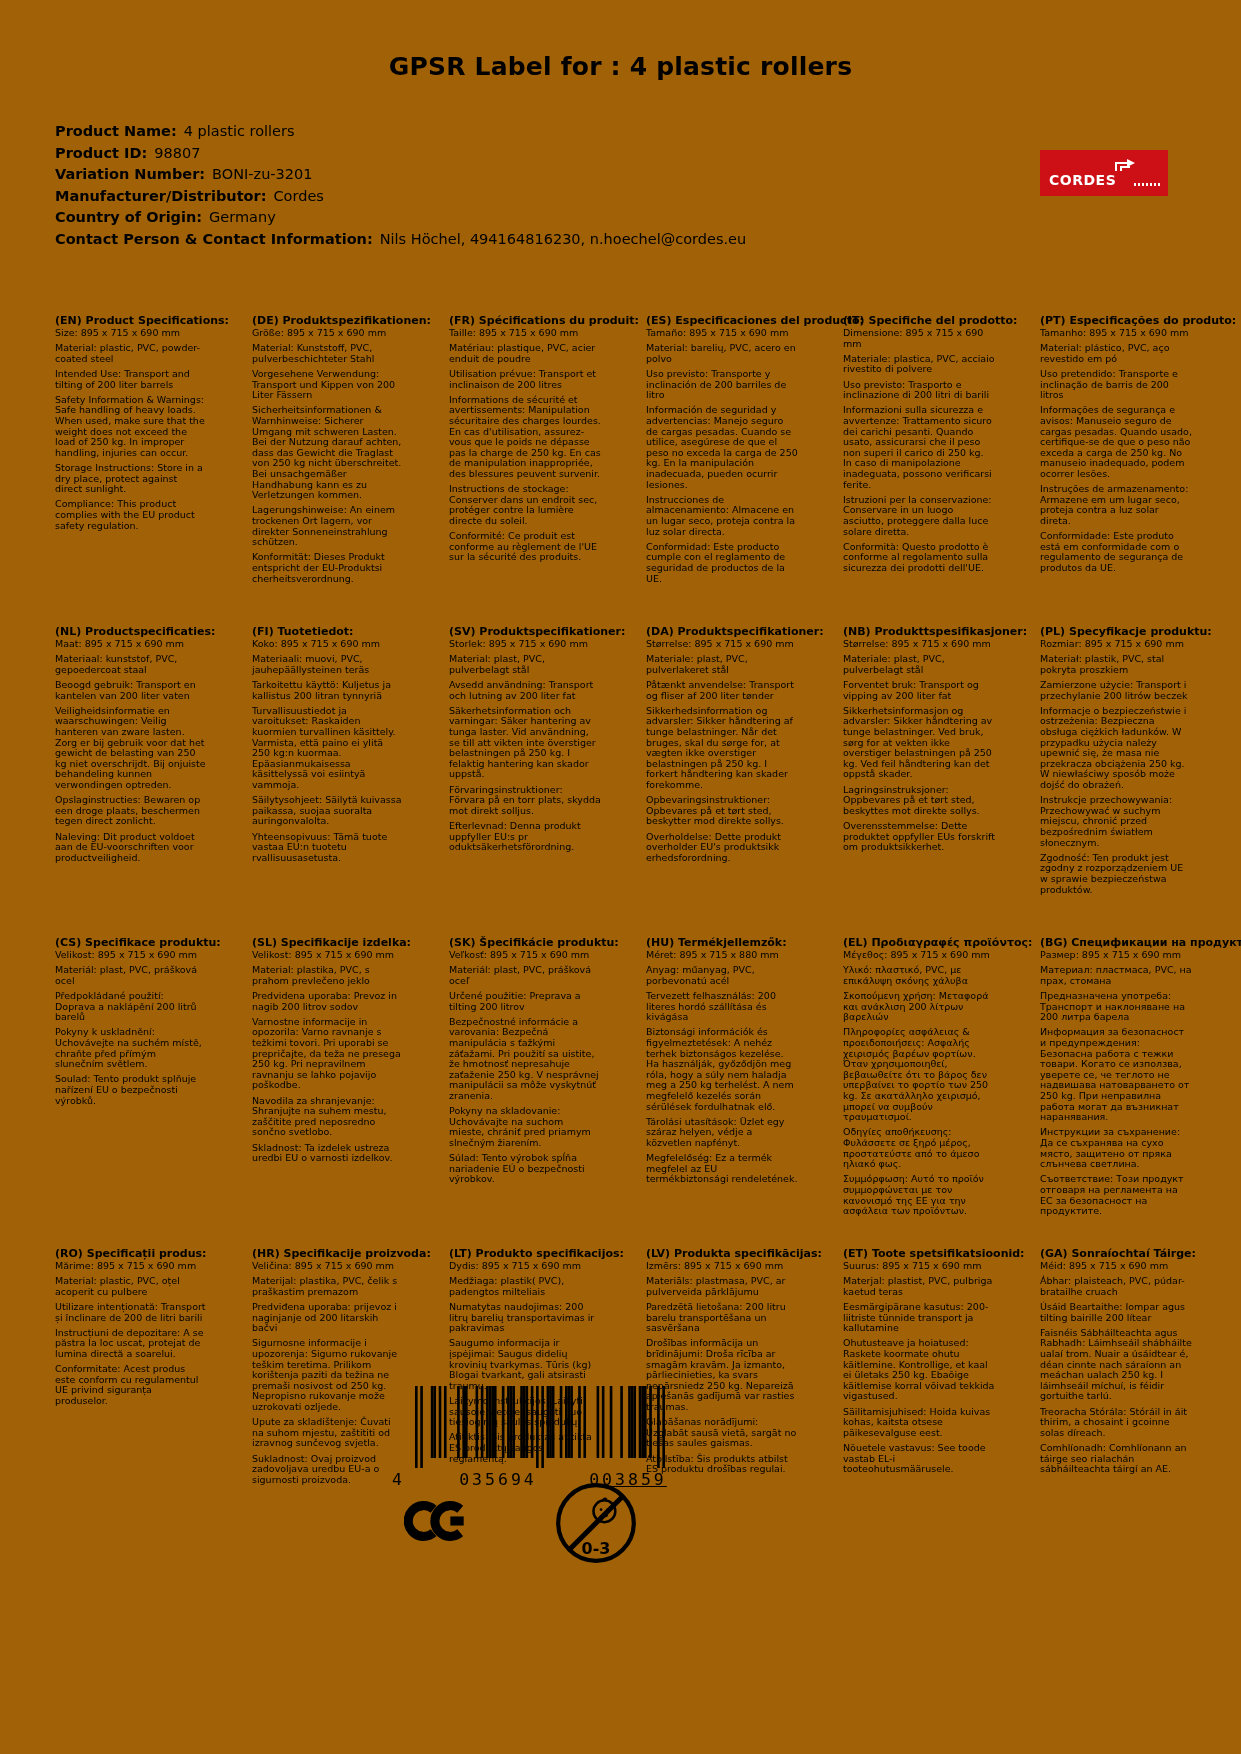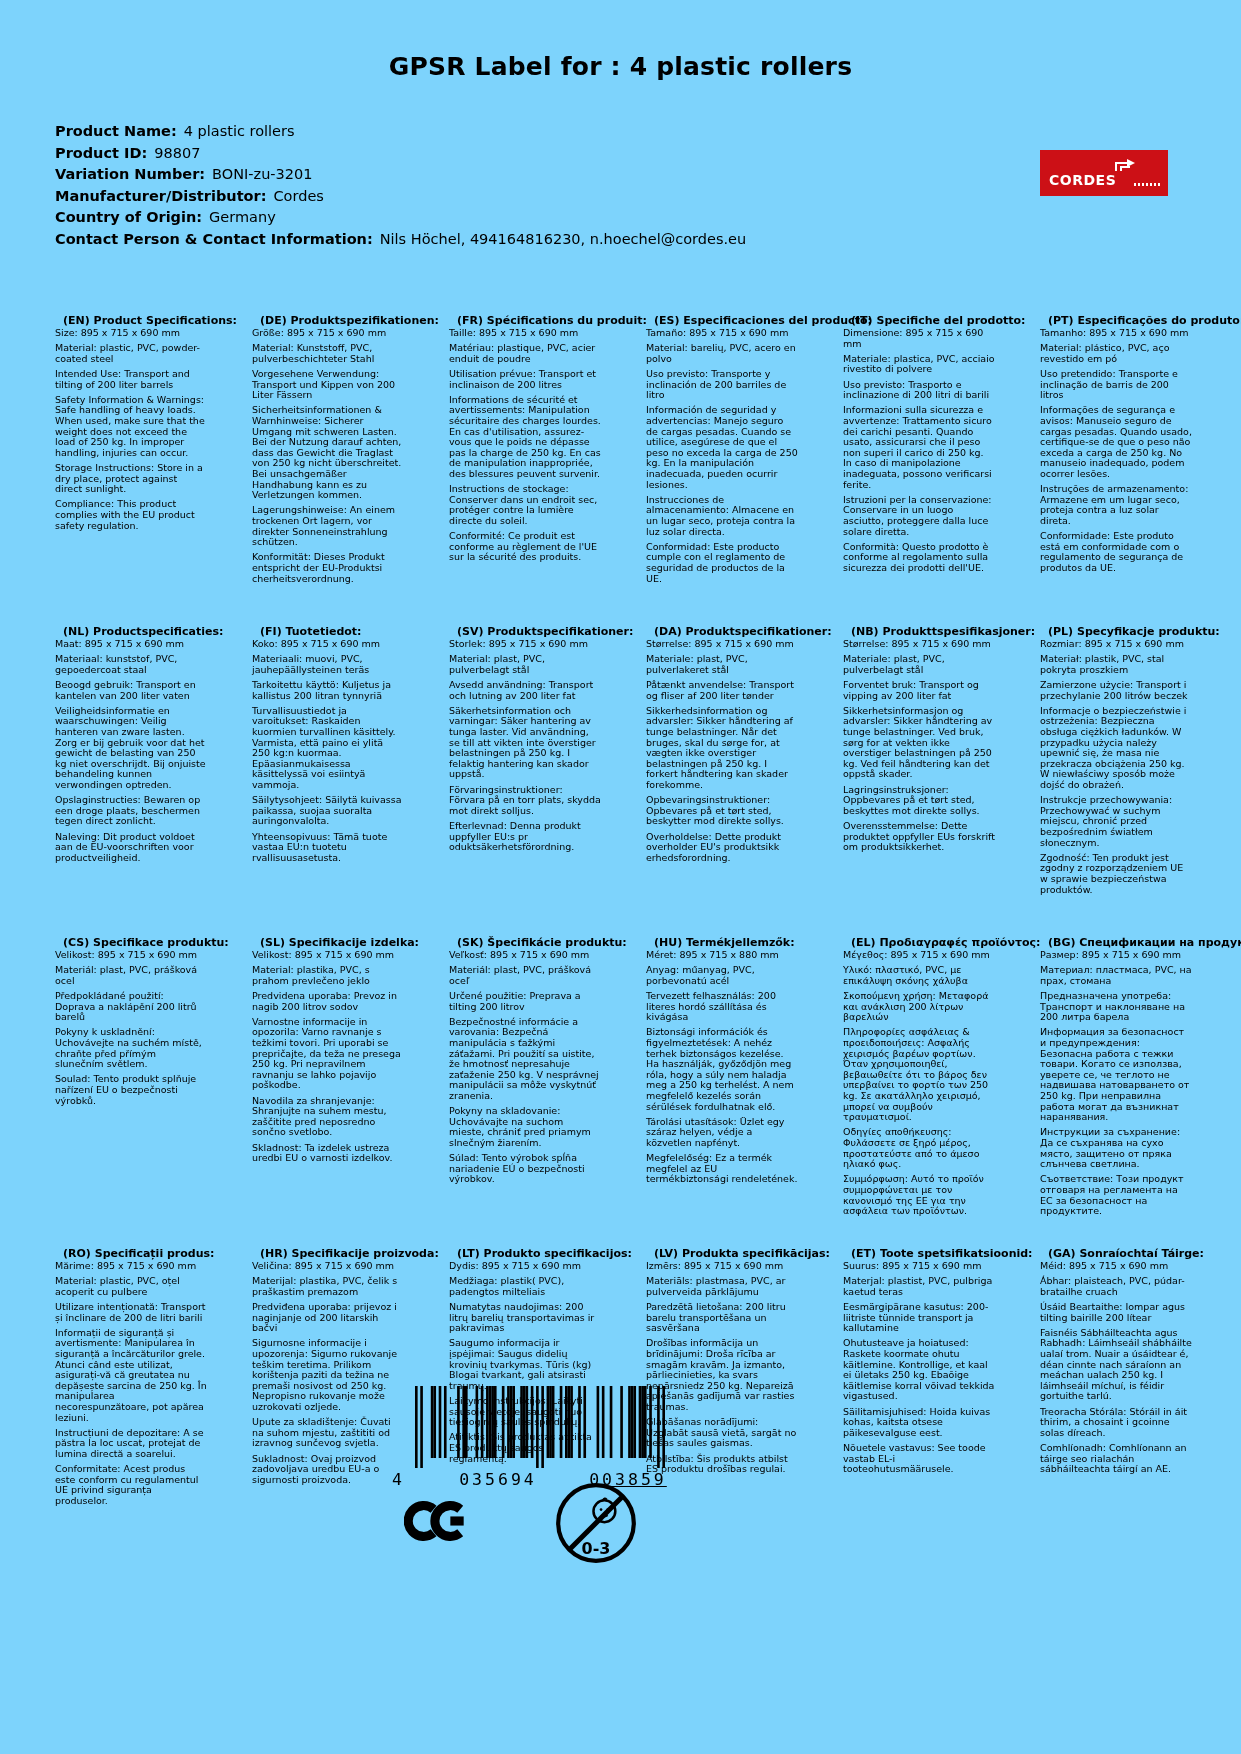--- a/index.html
+++ b/index.html
@@ -1,30 +1,30 @@
 <!DOCTYPE html>
 <html><head>
 <meta charset="utf-8">
 <style>
   html,body{margin:0;padding:0;background:#ffffff;}
-  .page{position:relative;width:1241px;height:1754px;background:#7dd3fc;overflow:hidden;
+  .page{position:relative;width:1241px;height:1754px;background:#a16207;overflow:hidden;
         font-family:"DejaVu Sans",sans-serif;color:#000;}
   .title{position:absolute;top:52px;left:0;width:100%;text-align:center;
          font-size:25px;font-weight:bold;margin:0;letter-spacing:0.2px;}
   .info{position:absolute;left:55px;top:121px;font-size:14.5px;line-height:21.5px;}
   .info-line b{margin-right:7px;}
   .logo{position:absolute;left:1040px;top:150px;width:128px;height:46px;background:#cc1016;}
   .logo-text{position:absolute;left:9px;bottom:8px;color:#fff;font-size:14px;font-weight:bold;letter-spacing:0.5px;}
   .logo-arrow{position:absolute;right:32px;top:5px;}
   .logo-tagline{position:absolute;right:8px;bottom:10px;width:26px;height:3px;
         background:repeating-linear-gradient(90deg,#fff 0 2px,transparent 2px 4px);}
   .specs{position:absolute;left:55px;top:308px;width:1180px;display:grid;
          grid-template-columns:repeat(6,188px);grid-auto-rows:311px;column-gap:9px;}
   .spec-block{padding-top:6px;overflow:visible;}
-  .spec-block h3{font-size:11px;font-weight:bold;margin:0 0 1px 8px;white-space:nowrap;}
+  .spec-block h3{font-size:11px;font-weight:bold;margin:0 0 1px 0;white-space:nowrap;}
   .spec-block p{font-size:9.5px;line-height:1.12;margin:0 0 4.5px 0;width:152px;}
   .barcode{position:absolute;left:392px;top:1386px;width:290px;height:110px;}
   .barcode .bars{position:absolute;left:23px;top:0;}
   .bc-digit{position:absolute;top:84px;font-family:"DejaVu Sans Mono",monospace;
             font-size:16.5px;letter-spacing:3px;}
   .bc-lead{left:0;}
   .bc-g1{left:55px;width:102px;text-align:center;}
   .bc-g2{left:185px;width:102px;text-align:center;text-decoration:underline;}
   .ce-mark{position:absolute;left:404px;top:1496px;}
   .age-warning{position:absolute;left:554px;top:1481px;}
@@ -215,21 +215,20 @@
         <p>Предназначена употреба: Транспорт и наклоняване на 200 литра барела</p>
         <p>Информация за безопасност и предупреждения: Безопасна работа с тежки товари. Когато се използва, уверете се, че теглото не надвишава натоварването от 250 kg. При неправилна работа могат да възникнат наранявания.</p>
         <p>Инструкции за съхранение: Да се съхранява на сухо място, защитено от пряка слънчева светлина.</p>
         <p>Съответствие: Този продукт отговаря на регламента на ЕС за безопасност на продуктите.</p>
       </div>
       <div class="spec-block">
         <h3>(RO) Specificații produs:</h3>
         <p>Mărime: 895 x 715 x 690 mm</p>
         <p>Material: plastic, PVC, oțel acoperit cu pulbere</p>
         <p>Utilizare intenționată: Transport și înclinare de 200 de litri barili</p>
-        <p>Informații de siguranță și avertismente: Manipularea în siguranță a încărcăturilor grele. Atunci când este utilizat, asigurați-vă că greutatea nu depășește sarcina de 250 kg. În manipularea necorespunzătoare, pot apărea leziuni.</p>
         <p>Instrucțiuni de depozitare: A se păstra la loc uscat, protejat de lumina directă a soarelui.</p>
         <p>Conformitate: Acest produs este conform cu regulamentul UE privind siguranța produselor.</p>
       </div>
       <div class="spec-block">
         <h3>(HR) Specifikacije proizvoda:</h3>
         <p>Veličina: 895 x 715 x 690 mm</p>
         <p>Materijal: plastika, PVC, čelik s praškastim premazom</p>
         <p>Predviđena uporaba: prijevoz i naginjanje od 200 litarskih bačvi</p>
         <p>Sigurnosne informacije i upozorenja: Sigurno rukovanje teškim teretima. Prilikom korištenja paziti da težina ne premaši nosivost od 250 kg. Nepropisno rukovanje može uzrokovati ozljede.</p>
         <p>Upute za skladištenje: Čuvati na suhom mjestu, zaštititi od izravnog sunčevog svjetla.</p>

